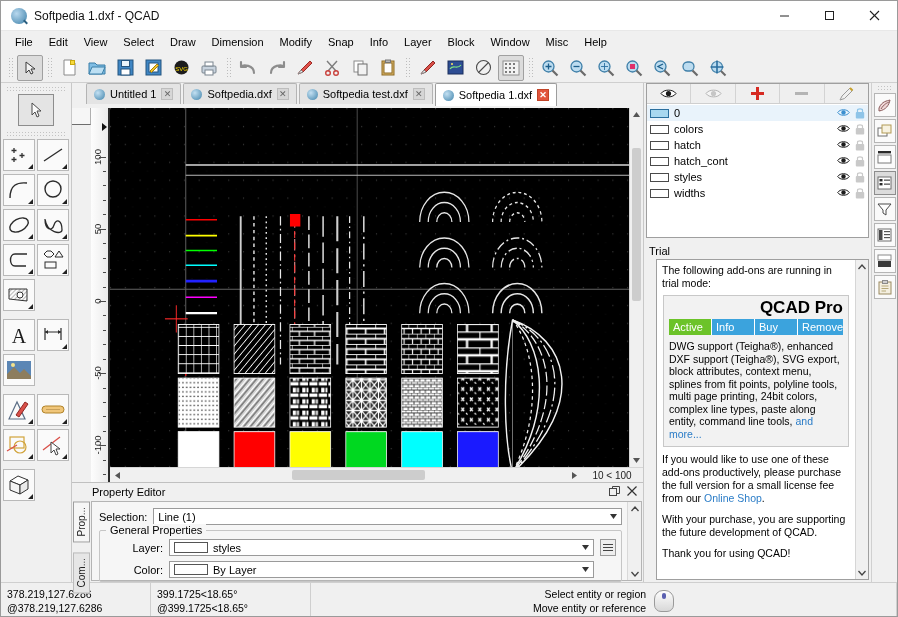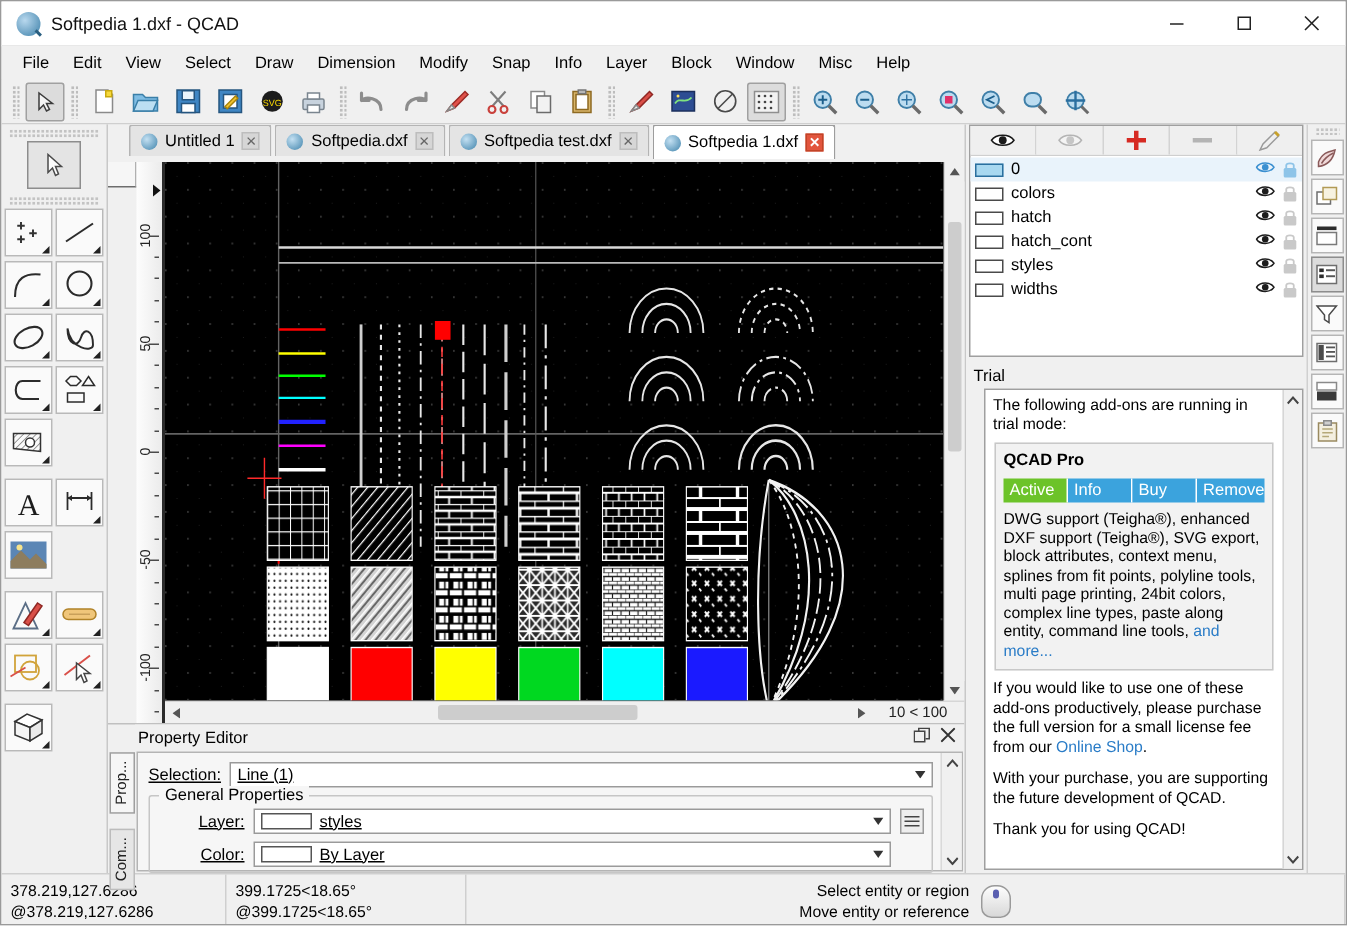--- a/index.html
+++ b/index.html
@@ -131,21 +131,21 @@
            padding-top:18px; gap:10px; flex:none; }
   .vtab { writing-mode:vertical-rl; transform:rotate(180deg); font-size:10px;
           padding:5px 2px; background:#e6e6e6; border:1px solid #bcbcbc; color:#222; }
   .vtab.active { background:#f6f6f6; border-color:#9f9f9f; }
   .propbody { flex:1; display:flex; flex-direction:column; min-width:0; }
   .pe-head { height:18px; display:flex; align-items:center; background:#f0f0f0;
              padding:0 4px 0 2px; font-size:11px; }
   .pe-head .sp { margin-left:auto; display:flex; gap:7px; padding-right:2px; }
   .pe-panel { flex:1; background:#f6f6f6; border:1px solid #b4b4b4; margin:0 1px 1px 1px;
               display:flex; min-height:0; }
-  .pe-inner { flex:1; padding:6px 5px 0 7px; min-width:0;text-decoration:underline; }
+  .pe-inner { flex:1; padding:6px 5px 0 7px; min-width:0; }
   .pe-row { display:flex; align-items:center; gap:6px; margin-bottom:5px; }
   .pe-lbl { font-size:11px; width:auto; }
   .combo { flex:1; height:17px; background:#fff; border:1px solid #9a9a9a;
            display:flex; align-items:center; padding:0 0 0 4px; font-size:11px;
            position:relative; min-width:0; }
   .combo .arrow { margin-left:auto; width:15px; height:15px; display:flex;
            align-items:center; justify-content:center; font-size:7px; color:#333; }
   .swatch { width:34px; height:11px; border:1px solid #555; background:#fff;
             margin-right:5px; flex:none; }
   .grp { border:1px solid #c6c6c6; border-radius:2px; padding:4px 5px 3px 5px;
@@ -176,21 +176,21 @@
   .lrow .spacer { margin-left:auto; }
   .eye { width:13px; height:13px; flex:none; }
   .lock { width:10px; height:12px; flex:none; }
 
   .trialbox { flex:1; margin:0 2px 2px 12px; background:#fff; border:1px solid #9f9f9f;
               display:flex; min-height:0; }
   .trialtext { flex:1; padding:4px 5px 0 5px; font-size:10.5px; line-height:13px;
                overflow:hidden; min-width:0; }
   .tcard { border:1px solid #c8c8c8; background:#f2f2f2; margin:5px 1px 6px 1px;
            padding:4px 5px 6px 5px; }
-  .tcard h4 { margin:1px 0 5px 0; font-size:11px; font-weight:bold; }
+  .tcard h4 { margin:1px 0 5px 0; font-size:17px; font-weight:bold;text-align:right; }
   .tbtns { display:flex; margin-bottom:5px; }
   .tbb { flex:1; height:16px; display:flex; align-items:center; padding-left:4px;
          color:#fff; font-size:11px; background:#3ba3dd; border-right:1px solid #fff; }
   .tbb:last-child { border-right:none; }
   .tbb.active { background:#6cc329; }
   .tlink { color:#2a7cc7; }
   .trial-sb { width:13px; background:#f0f0f0; border-left:1px solid #d6d6d6;
               display:flex; flex-direction:column; flex:none; }
 
   .farright { width:26px; background:#f0f0f0; display:flex; flex-direction:column;

